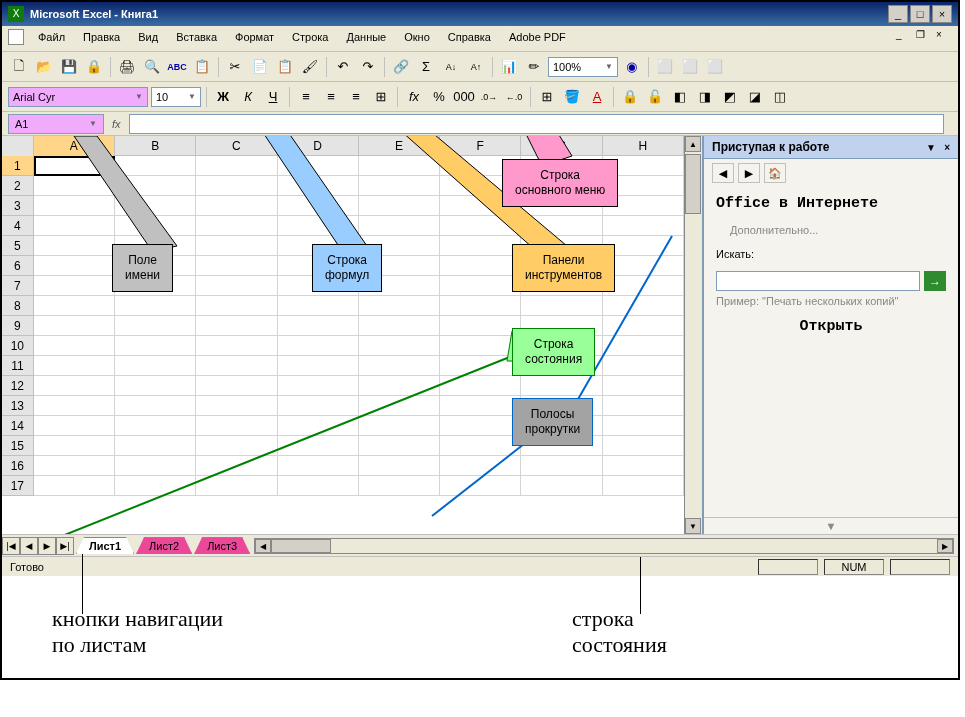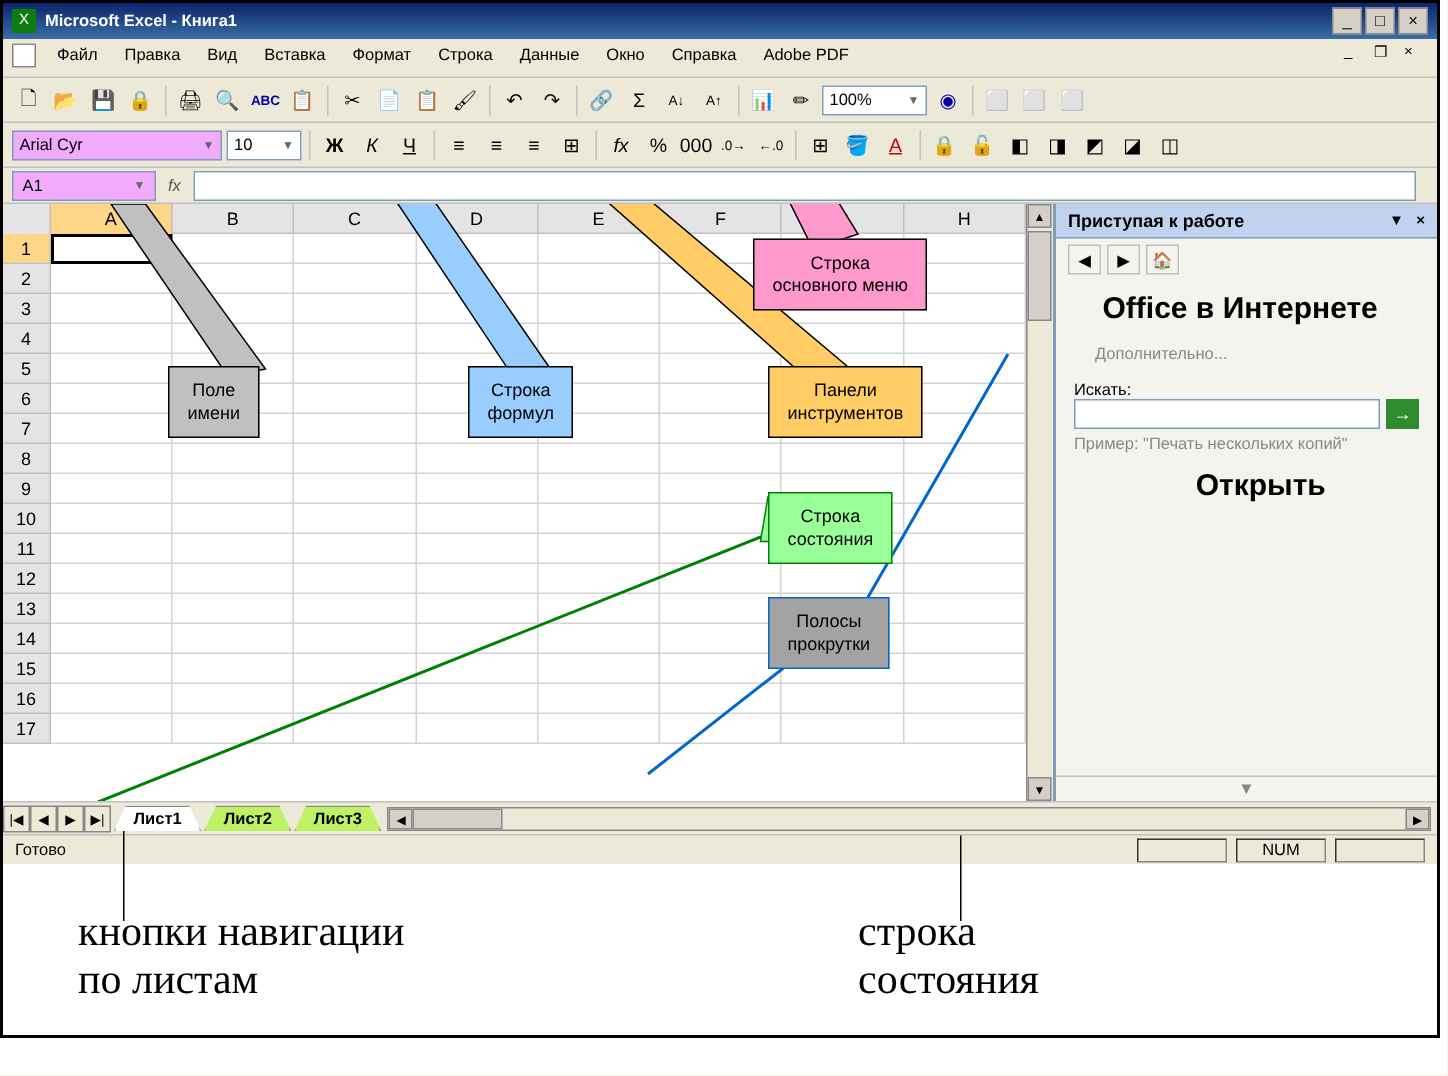--- a/index.html
+++ b/index.html
@@ -36,54 +36,54 @@
 .colhead.sel { background: #ffd58a; }
 .row { display: flex; height: 20px; }
 .rowhead { width: 32px; height: 20px; background: #e4e4e4; border-right: 1px solid #c0c0c0; border-bottom: 1px solid #c0c0c0; text-align: center; line-height: 20px; font-size: 12px; }
 .rowhead.sel { background: #ffd58a; }
 .cell { width: 82px; height: 20px; border-right: 1px solid #d4d4d4; border-bottom: 1px solid #d4d4d4; }
 .cell.active { border: 2px solid #000; width: 82px; height: 20px; position: relative; }
 .cell.active::after { content: ''; position: absolute; right: -3px; bottom: -3px; width: 5px; height: 5px; background: #000; }
 .tabrow { background: #ece9d8; height: 22px; display: flex; align-items: center; border-top: 1px solid #c0c0c0; }
 .navbtn { width: 18px; height: 18px; border: 1px solid #888; background: #ece9d8; display: flex; align-items: center; justify-content: center; cursor: pointer; font-size: 9px; }
 .tab { padding: 2px 12px; background: #fff; border: 1px solid #888; border-bottom: none; margin-left: 2px; cursor: pointer; font-weight: bold; font-size: 11px; clip-path: polygon(8px 0, calc(100% - 8px) 0, 100% 100%, 0 100%); }
-.tab.inactive { background: #bef264; font-weight: bold; }
+.tab.inactive { background: #ec4899; font-weight: normal; }
 .hscroll { flex: 1; height: 16px; background: #ece9d8; border: 1px solid #888; margin: 0 4px; position: relative; }
 .hscroll .thumb { position: absolute; left: 16px; width: 60px; height: 14px; background: #d4d0c8; border: 1px solid #888; }
 .hscroll .arr { position: absolute; width: 16px; height: 14px; background: #d4d0c8; border: 1px solid #888; font-size: 8px; text-align: center; line-height: 14px; }
 .statusbar { background: #ece9d8; height: 20px; display: flex; align-items: center; padding: 0 8px; border-top: 1px solid #c0c0c0; }
 .statusbar .cell-status { border: 1px inset #888; padding: 0 12px; height: 16px; line-height: 14px; margin-left: 6px; min-width: 60px; text-align: center; }
 .vscroll { width: 18px; background: #ece9d8; border-left: 1px solid #888; position: relative; }
 .vscroll .arr { width: 16px; height: 16px; background: #d4d0c8; border: 1px solid #888; font-size: 8px; text-align: center; line-height: 16px; }
 .vscroll .thumb { position: absolute; top: 18px; width: 16px; height: 60px; background: #d4d0c8; border: 1px solid #888; }
 .taskpane { width: 256px; background: #f4f3ee; border-left: 2px solid #7f9db9; display: flex; flex-direction: column; }
 .taskpane .tphead { background: #c1d2ee; padding: 4px 8px; display: flex; align-items: center; border-bottom: 1px solid #7f9db9; font-weight: bold; font-size: 12px; }
 .taskpane .tpnav { padding: 4px 8px; display: flex; gap: 4px; }
 .taskpane .tpnav .nbtn { width: 22px; height: 20px; border: 1px solid #c0c0c0; display: flex; align-items: center; justify-content: center; cursor: pointer; }
 .taskpane .content { padding: 8px 12px; }
-.taskpane h3 { font-family: Liberation Sans, sans-serif; font-size: 20px; font-weight: bold; margin-bottom: 8px; margin-left: 19px; }
+.taskpane h3 { font-family: Liberation Mono, monospace; font-size: 15px; font-weight: bold; margin-bottom: 8px; }
 .taskpane h3.open { margin-top: 10px; text-align: center; }
 .taskpane ul { list-style: none; }
 .taskpane li { padding: 3px 0 3px 14px; position: relative; color: #003399; cursor: pointer; font-size: 11px; line-height: 14px; }
 .taskpane li::before { content: '●'; color: #ff8c00; position: absolute; left: 0; font-size: 10px; }
 .taskpane .more { color: #888; padding: 4px 0 4px 14px; cursor: pointer; }
-.taskpane .searchlabel { margin: 8px 0 0; }
+.taskpane .searchlabel { margin: 8px 0 11px; }
 .taskpane .searchrow { display: flex; gap: 4px; }
 .taskpane .searchinput { flex: 1; height: 20px; border: 1px solid #7f9db9; }
 .taskpane .gobtn { width: 22px; height: 20px; background: #2e8b2e; color: #fff; display: flex; align-items: center; justify-content: center; cursor: pointer; font-size: 12px; }
 .taskpane .example { color: #888; margin-top: 4px; font-size: 11px; line-height: 13px; }
 .callout { position: absolute; padding: 8px 12px; border: 1px solid #000; text-align: center; font-size: 12px; line-height: 15px; }
 .callout.gray { background: #c0c0c0; }
 .callout.blue { background: #99ccff; }
 .callout.pink { background: #ff99cc; }
 .callout.orange { background: #ffcc66; }
 .callout.green { background: #99ff99; border-color: #008000; }
 .callout.lblue { background: #a3a3a3; border-color: #0066cc; }
 .pointer { position: absolute; pointer-events: none; }
-.annotations { padding: 30px 20px 20px 50px; display: flex; font-family: "Times New Roman", serif; font-size: 28px; }
+.annotations { padding: 30px 20px 20px 50px; display: flex; font-family: "Times New Roman", serif; font-size: 22px; }
 .ann-left { width: 520px; }
 .ann-right { }
 .vline { position: absolute; width: 1px; background: #000; }
 </style>
 </head>
 <body>
 
 <div class="container">
 <div class="window">
 

